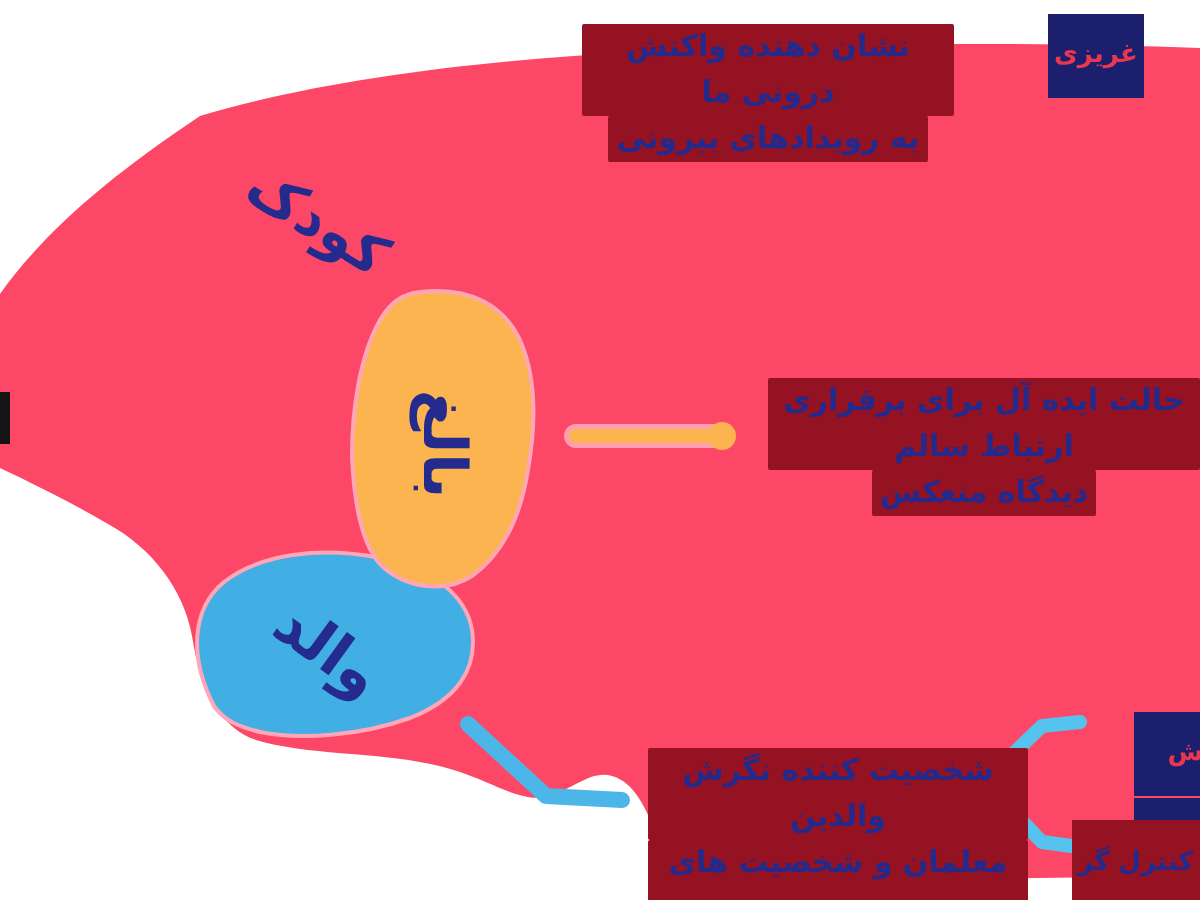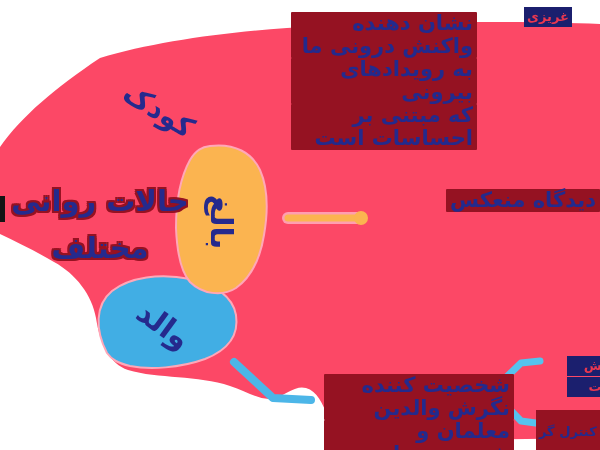--- a/index.html
+++ b/index.html
@@ -21,30 +21,30 @@
   }
   
   .branch-label{
     display:flex;align-items:center;justify-content:center;
     color:#252a8d;direction:rtl;white-space:nowrap;
   }
   #label-child{left:98px;top:74px;width:122px;height:72px;font-size:28px;transform:rotate(32deg);}
   #label-adult{left:190px;top:190px;width:64px;height:64px;font-size:30px;transform:rotate(90deg);}
   #label-parent{left:108px;top:293px;width:112px;height:64px;font-size:30px;transform:rotate(36deg);}
   
-  .note-block{direction:rtl;font-size:21px;line-height:23px;}
+  .note-block{direction:rtl;text-align:center;font-size:15px;line-height:23px;}
   .note-block span{
     display:inline-block;background:#951222;color:#232a8d;
     padding:0 4px;border-radius:1px;
   }
   #note-child{left:291px;top:12px;width:186px;}
   #note-adult{left:384px;top:189px;width:216px;}
   #note-parent{left:324px;top:374px;width:190px;}
   
-  .tag-red{direction:rtl;background:#1b1f6e;color:#e8374f;font-size:13px;line-height:18px;padding:1px 3px;white-space:nowrap;}
+  .tag-red{direction:rtl;background:#1b1f6e;color:#e8374f;font-size:13px;line-height:18px;padding:12px 3px;white-space:nowrap;}
   .tag-navy{direction:rtl;background:#951222;color:#232a8d;font-size:13px;line-height:18px;padding:13px 3px;white-space:nowrap;}
   #tag-instinctive{left:524px;top:7px;}
   #tag-rebellious{left:462px;top:54px;font-size:14px;}
   #tag-nurturing{left:531px;top:356px;width:80px;text-align:center;margin-left:36px;}
   #tag-nurturing .tag-red{display:block;margin-bottom:1px;}
   #tag-controlling{left:536px;top:410px;}
   
   #edge-artifact{left:0;top:196px;width:5px;height:26px;background:#141414;}
 </style>
 </head>
@@ -89,36 +89,32 @@
     <path d="M 210,146
          C 235,143 252,153 260,170
          C 268,188 268,212 264,235
          C 260,260 250,278 236,288
          C 222,297 202,294 190,282
          C 181,272 177,252 176,228
          C 176,204 180,178 190,160
          C 196,150 202,147 210,146 Z" fill="#fbb450" stroke="#ffa7b8" stroke-width="2"></path>
   </svg>
 
-  <div id="center-title" class="abs" dir="rtl">
-    <div>حالات روانی</div>
-    <div>مختلف</div>
-  </div>
 
   <div id="label-child" class="abs branch-label">کودک</div>
   <div id="label-adult" class="abs branch-label">بالغ</div>
   <div id="label-parent" class="abs branch-label">والد</div>
 
   <div id="note-child" class="abs note-block" dir="rtl">
     <div><span>نشان دهنده واکنش درونی ما</span></div>
     <div><span>به رویدادهای بیرونی</span></div>
-    <div><span>که مبتنی بر احساسات است</span></div>
   </div>
 
   <div id="note-adult" class="abs note-block" dir="rtl">
+    <div><span>حالت ایده آل برای برقراری ارتباط سالم</span></div>
     <div><span>دیدگاه منعکس</span></div>
   </div>
 
   <div id="note-parent" class="abs note-block" dir="rtl">
     <div><span>شخصیت کننده نگرش والدین</span></div>
     <div><span>معلمان و شخصیت های مهم</span></div>
 
   </div>
 
   <div id="tag-instinctive" class="abs tag-red" dir="rtl">غریزی</div>

